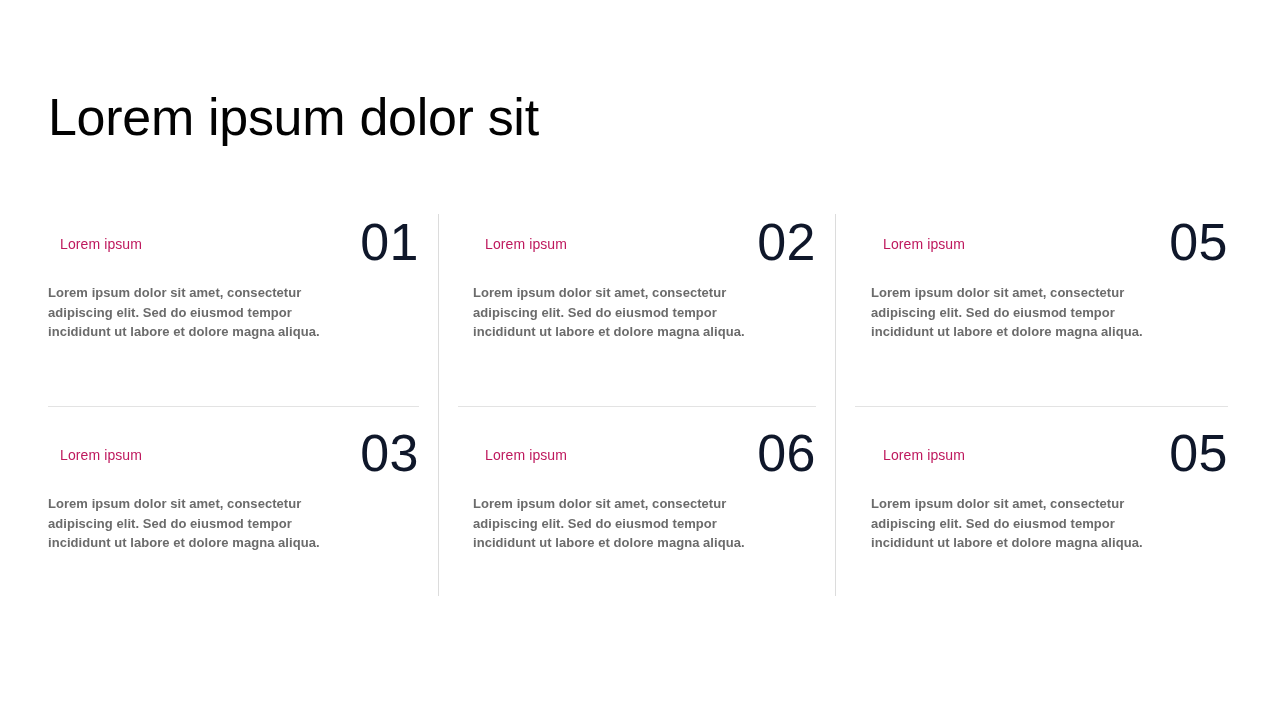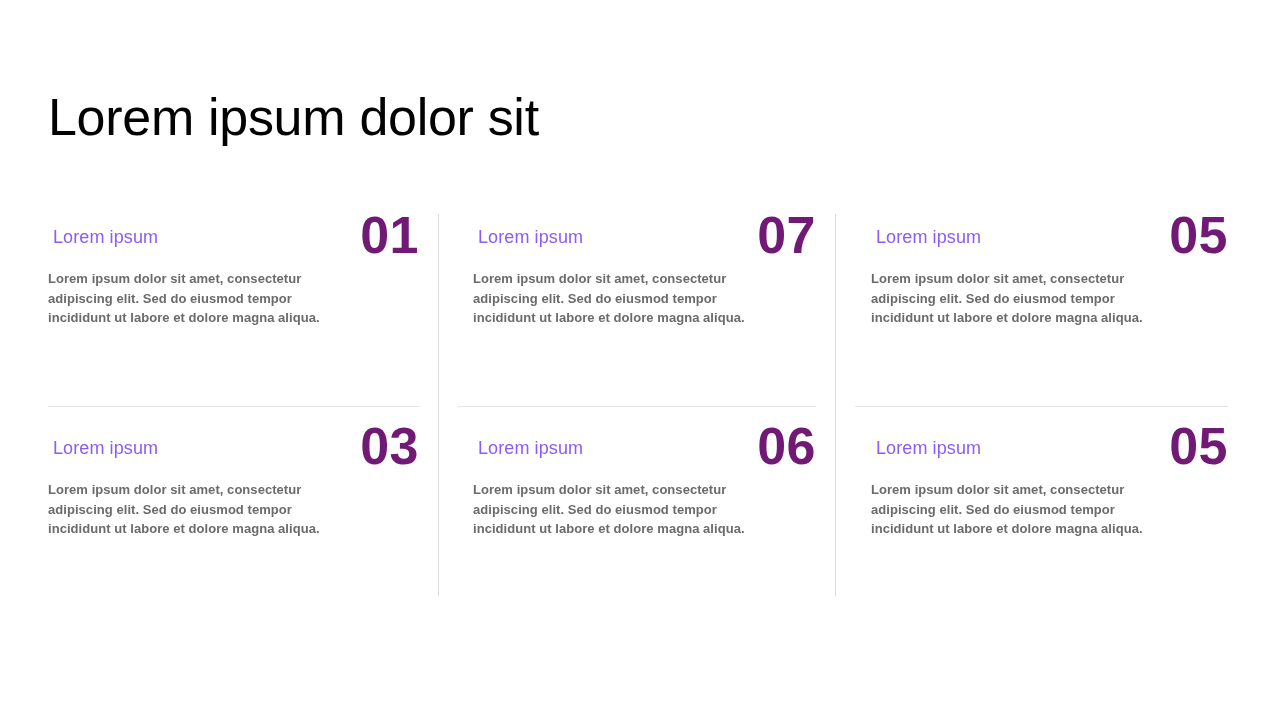--- a/index.html
+++ b/index.html
@@ -85,35 +85,35 @@
     width: 100%;
     height: 100%;
   }
 
   .card-number {
     position: absolute;
     top: -12px;
     right: 19px;
     font-size: 52px;
     line-height: 56px;
-    font-weight: 700;
-    color: #701a75;
+    font-weight: 400;
+    color: #0f172a;
     letter-spacing: 0.5px;
     user-select: none;
   }
   .cell.col-3 .card-number { right: 4px; }
 
   .card-heading {
     position: relative;
-    margin: 5px;
+    margin: 12px;
     padding-top: 6px;
-    font-size: 18px;
+    font-size: 14px;
     line-height: 24px;
     font-weight: 400;
-    color: #8b5cf6;
+    color: #be185d;
     letter-spacing: 0.1px;
   }
 
   .card-body {
     margin: 0;
     padding-top: 15px;
     font-size: 13px;
     line-height: 19.5px;
     font-weight: 700;
     color: #6b6b6b;
@@ -134,21 +134,21 @@
     <div class="cell row-1 col-1">
       <div class="card">
         <div class="card-number">01</div>
         <h2 class="card-heading">Lorem ipsum</h2>
         <p class="card-body">Lorem ipsum dolor sit amet, consectetur adipiscing elit. Sed do eiusmod  tempor incididunt  ut labore et dolore magna aliqua.</p>
       </div>
     </div>
 
     <div class="cell row-1 col-2">
       <div class="card">
-        <div class="card-number">07</div>
+        <div class="card-number">02</div>
         <h2 class="card-heading">Lorem ipsum</h2>
         <p class="card-body">Lorem ipsum dolor sit amet, consectetur adipiscing elit. Sed do eiusmod  tempor incididunt  ut labore et dolore magna aliqua.</p>
       </div>
     </div>
 
     <div class="cell row-1 col-3">
       <div class="card">
         <div class="card-number">05</div>
         <h2 class="card-heading">Lorem ipsum</h2>
         <p class="card-body">Lorem ipsum dolor sit amet, consectetur adipiscing elit. Sed do eiusmod  tempor incididunt  ut labore et dolore magna aliqua.</p>

